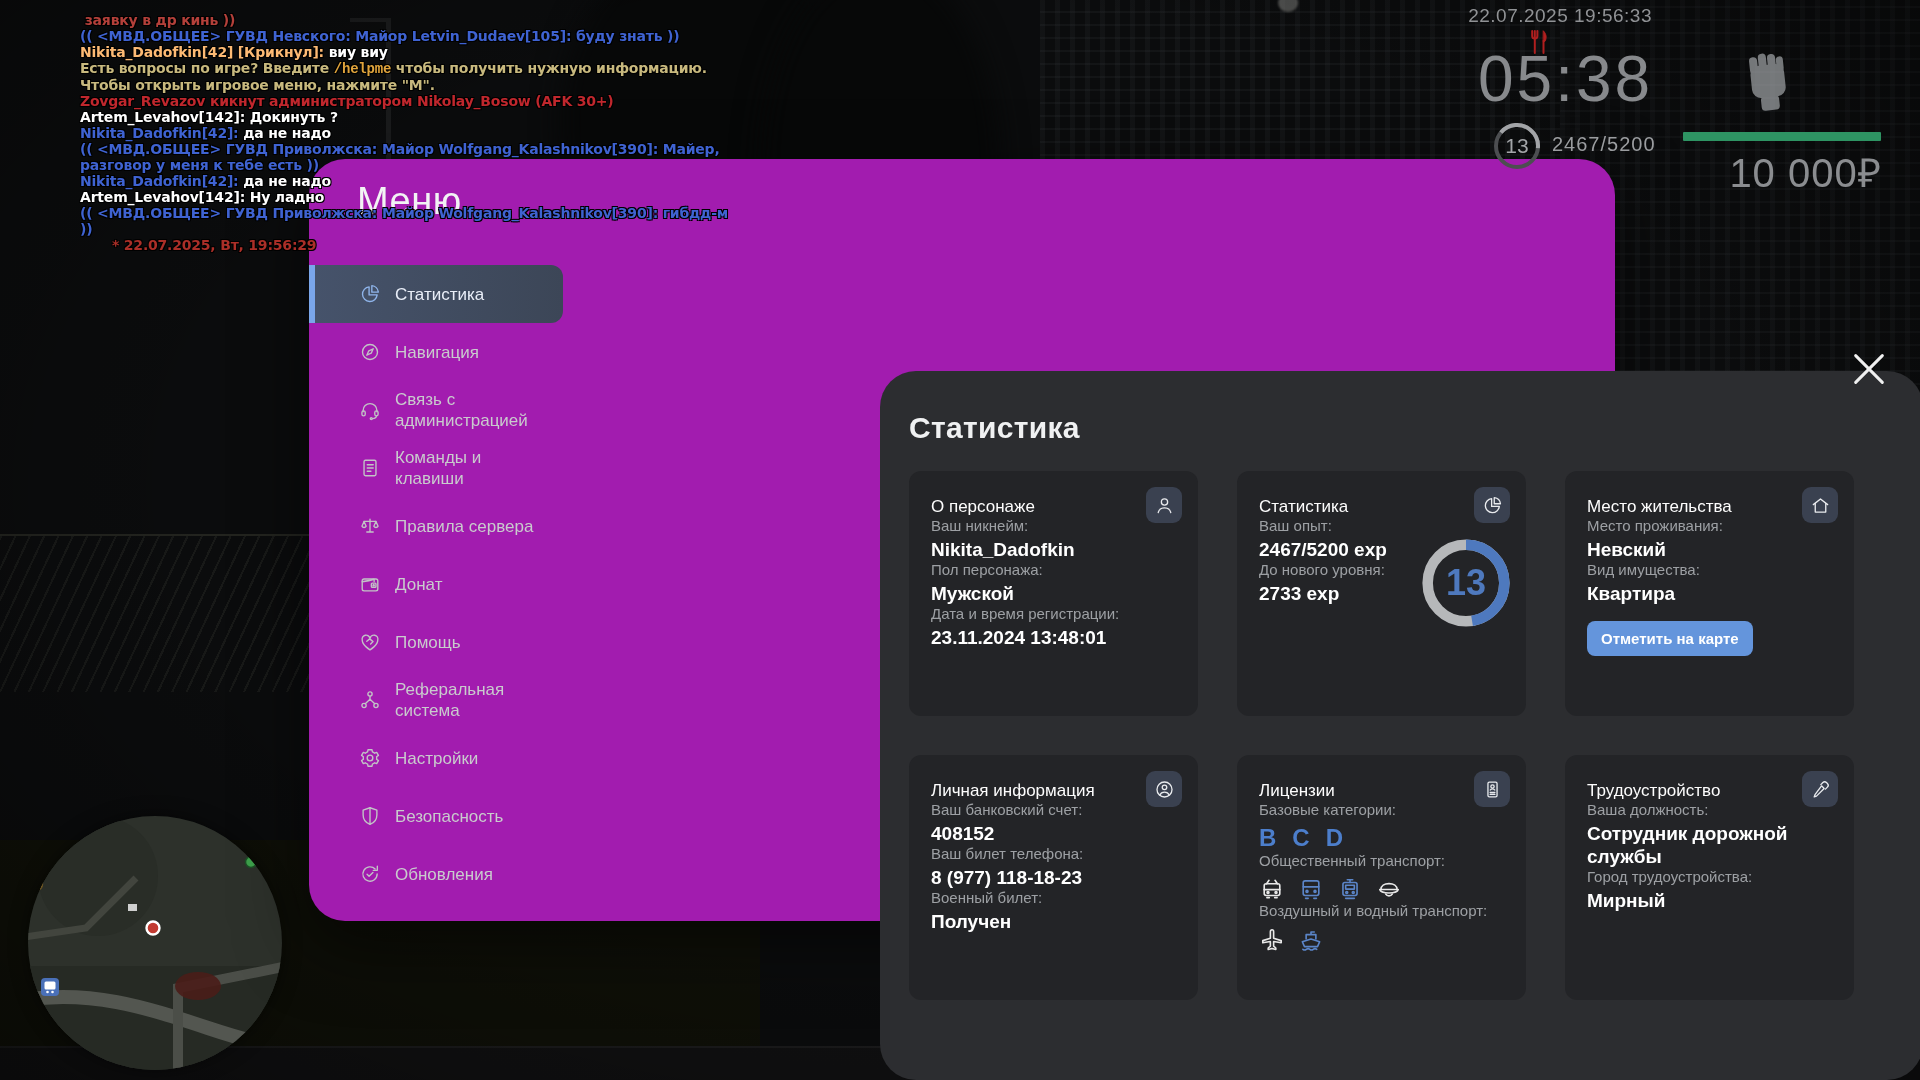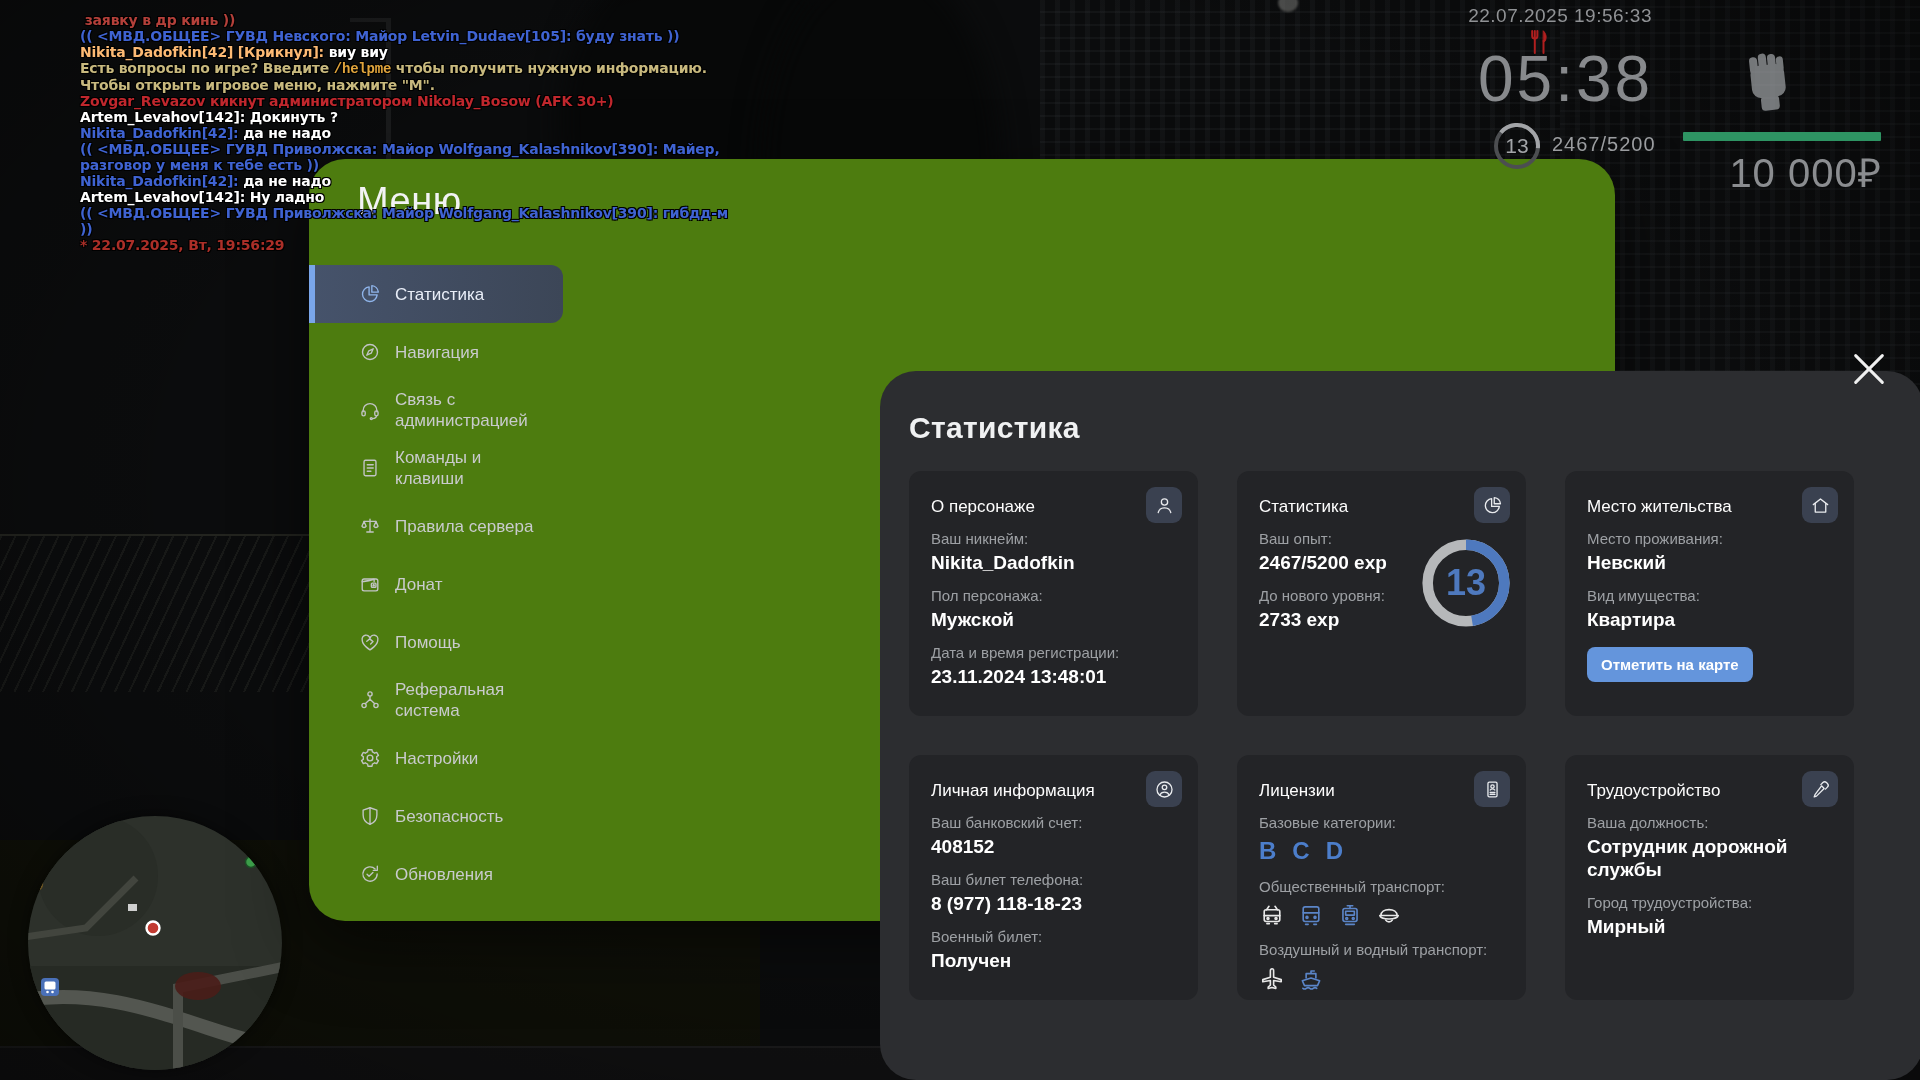--- a/index.html
+++ b/index.html
@@ -50,21 +50,21 @@
 
   
   .minimap{position:absolute;left:28px;top:816px;width:254px;height:254px;z-index:30;border-radius:50%;
     box-shadow:inset 0 0 36px rgba(0,0,0,.55), 0 0 18px rgba(0,0,0,.5);}
 
   
   .statusbar{position:absolute;left:1390px;top:1053px;font-size:14px;color:#4b4d50;z-index:35;letter-spacing:.3px;}
 
   
   .modal{position:absolute;left:309px;top:159px;width:1306px;height:762px;z-index:40;
-    background:#4d7c0f;border-radius:36px;box-shadow:0 24px 70px rgba(0,0,0,.55);}
+    background:#a21caf;border-radius:36px;box-shadow:0 24px 70px rgba(0,0,0,.55);}
   .modal-title{position:absolute;left:357px;top:180px;font-size:38px;font-weight:500;color:#f2f3f4;z-index:42;letter-spacing:.5px;}
   .close-btn{position:absolute;left:1540px;top:190px;width:40px;height:40px;z-index:43;background:none;border:none;
     color:#f0f0f0;cursor:pointer;padding:0;}
   .content{position:absolute;left:571px;top:212px;width:1043px;height:709px;background:#2c2d30;border-radius:36px;z-index:41;}
   .content h2{position:absolute;left:29px;top:40px;margin:0;font-size:30px;font-weight:600;color:#f0f1f2;letter-spacing:.3px;}
 
   
   .sidebar{position:absolute;left:0;top:106px;width:254px;z-index:42;}
   .mi{position:relative;height:58px;display:flex;align-items:center;color:#c9cbcd;cursor:pointer;}
   .mi .ic{position:absolute;left:50px;width:22px;height:22px;color:#c2c4c6;}
@@ -76,21 +76,21 @@
   .ic svg,.chip svg,.ticon svg{width:100%;height:100%;display:block;}
 
   
   .cards{position:absolute;left:29px;top:100px;display:grid;grid-template-columns:repeat(3,289px);
     grid-auto-rows:245px;gap:39px;}
   .card{position:relative;background:#232427;border-radius:12px;padding:26px 22px;box-sizing:border-box;}
   .card-title{font-size:17px;color:#fdfdfd;font-weight:400;}
   .chip{position:absolute;right:16px;top:16px;width:36px;height:36px;border-radius:9px;background:#3a4150;
     color:#e9ebee;display:flex;align-items:center;justify-content:center;}
   .chip svg{width:21px;height:21px;}
-  .pair{margin-top:13px;}
+  .pair{}
   .pair .lb{font-size:15px;color:#9da0a4;}
   .pair .vl{font-size:19px;color:#fff;font-weight:700;margin-top:4px;line-height:23px;}
   .ring-wrap{position:absolute;right:14px;top:66px;width:92px;height:92px;}
   .ring-num{position:absolute;inset:0;display:flex;align-items:center;justify-content:center;
     font-size:36px;font-weight:700;color:#4e79be;}
   .map-btn{display:inline-block;margin-top:16px;padding:9px 14px;background:#6495dc;color:#fff;border:none;
     border-radius:8px;font-size:15px;font-weight:700;font-family:inherit;cursor:pointer;}
   .letters{margin-top:6px;display:flex;gap:16px;}
   .letters span{font-size:24px;font-weight:700;color:#4c7ecb;}
   .ticons{margin-top:7px;display:flex;gap:13px;}
@@ -138,21 +138,21 @@
       <div class="chat-line"><span style="color: rgb(200, 185, 126);">Чтобы открыть игровое меню, нажмите "М".</span></div>
       <div class="chat-line"><span style="color: rgb(192, 39, 45);">Zovgar_Revazov кикнут администратором Nikolay_Bosow (AFK 30+)</span></div>
       <div class="chat-line"><span style="color: rgb(255, 255, 255);">Artem_Levahov[142]: Докинуть ?</span></div>
       <div class="chat-line"><span style="color: rgb(63, 99, 210);">Nikita_Dadofkin[42]: </span><span style="color: rgb(255, 255, 255);">да не надо</span></div>
       <div class="chat-line"><span style="color: rgb(63, 99, 210);">(( &lt;МВД.ОБЩЕЕ&gt; ГУВД Приволжска: Майор Wolfgang_Kalashnikov[390]: Майер,</span></div>
       <div class="chat-line"><span style="color: rgb(63, 99, 210);">разговор у меня к тебе есть ))</span></div>
       <div class="chat-line"><span style="color: rgb(63, 99, 210);">Nikita_Dadofkin[42]: </span><span style="color: rgb(255, 255, 255);">да не надо</span></div>
       <div class="chat-line"><span style="color: rgb(255, 255, 255);">Artem_Levahov[142]: Ну ладно</span></div>
       <div class="chat-line"><span style="color: rgb(63, 99, 210);">(( &lt;МВД.ОБЩЕЕ&gt; ГУВД Приволжска: Майор Wolfgang_Kalashnikov[390]: гибдд-м</span></div>
       <div class="chat-line"><span style="color: rgb(63, 99, 210);">))</span></div>
-      <div class="chat-line"><span style="color: rgb(171, 47, 40);">* 22.07.2025, Вт, 19:56:29</span></div>
+      <div class="chat-line"><span style="color: rgb(171, 47, 40); margin-left: 32px;">* 22.07.2025, Вт, 19:56:29</span></div>
     </div>
 
   <div class="hud">
     <div class="hud-date">22.07.2025 19:56:33</div>
     <div class="hud-hunger">
       <svg viewBox="0 0 26 26" fill="none" stroke="currentColor" stroke-width="2" stroke-linecap="round">
         <path d="M6.2 2v5a2.6 2.6 0 0 0 5.2 0V2"></path>
           <path d="M8.8 2v22"></path>
         <path d="M17.5 2c3 3 3.4 7.2 1.4 10.4h-1.4z" fill="currentColor" stroke-width="1"></path>
         <path d="M17.5 12v12"></path>

